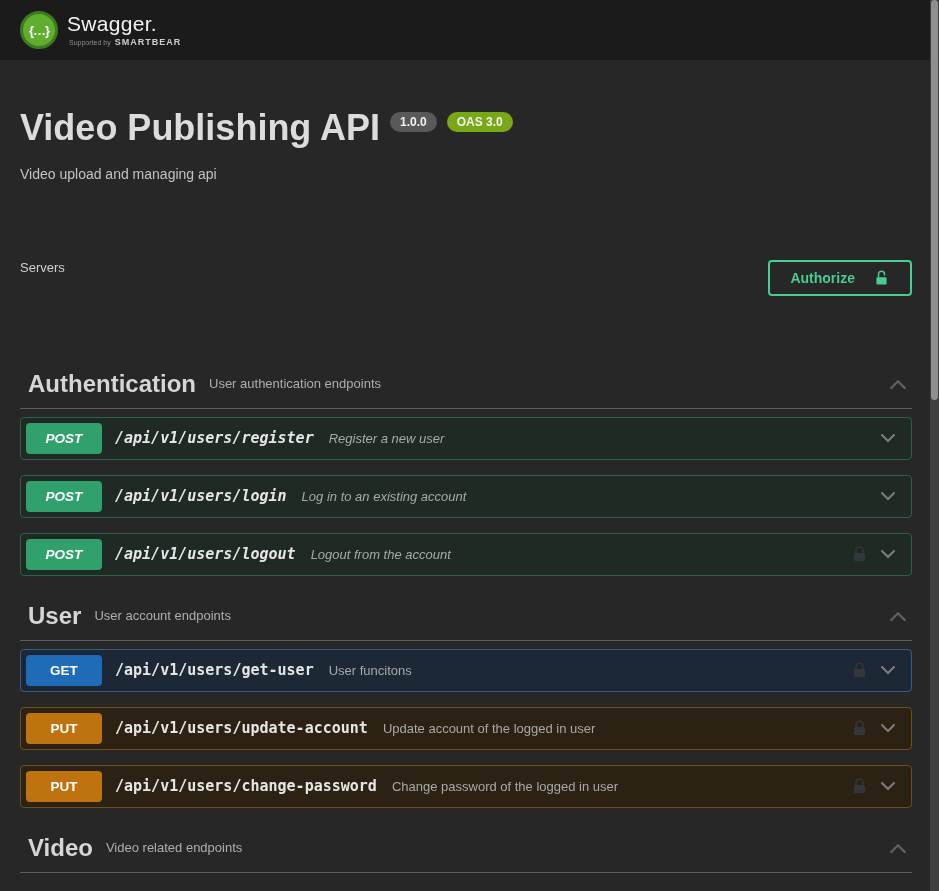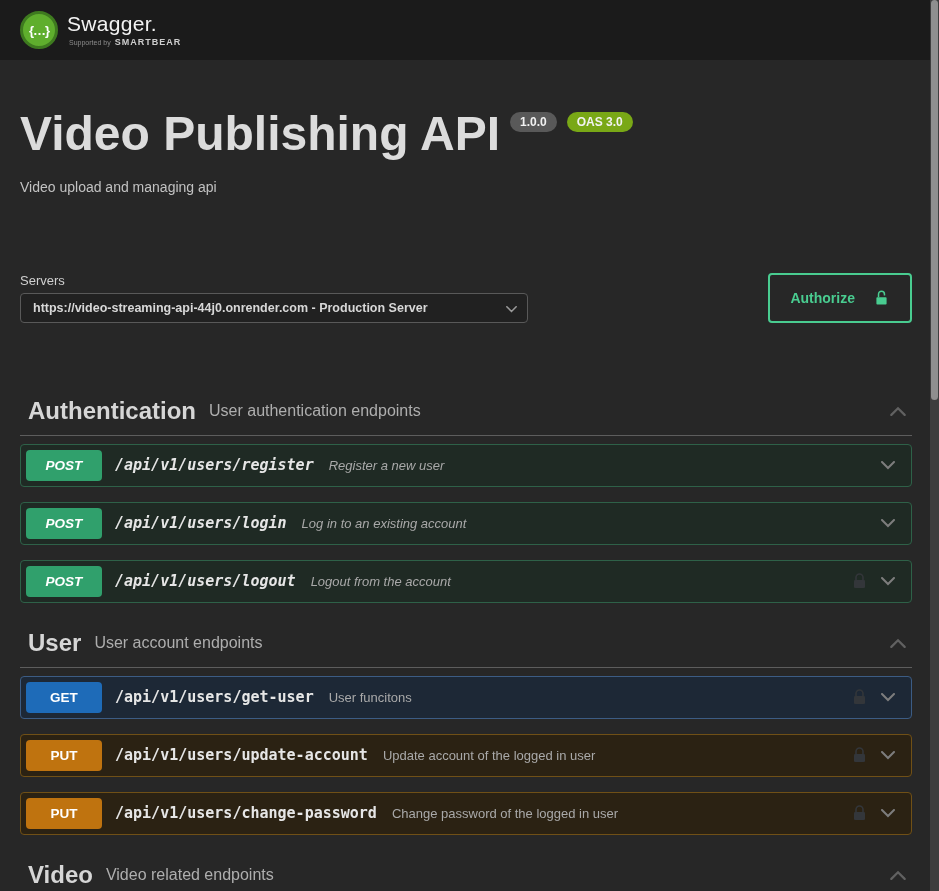--- a/index.html
+++ b/index.html
@@ -30,21 +30,21 @@
   .brand-name { color: #f2f2f2; font-size: 21px; letter-spacing: .3px; }
   .supported { margin-top: 4px; margin-left: 2px; display: flex; align-items: baseline; gap: 4px; }
   .supported-by { color: #8b8b8b; font-size: 7px; }
   .sponsor { color: #cfcfcf; font-size: 9px; font-weight: bold; letter-spacing: 1px; }
 
   
   main { padding: 0 27px 0 20px; }
 
   .info { padding-top: 48px; }
   .title-row { display: flex; align-items: flex-start; gap: 10px; }
-  h1 { color: #dcdcdc; font-size: 48px; font-weight: bold; line-height: 1.1; }
+  h1 { color: #dcdcdc; font-size: 36px; font-weight: bold; line-height: 1.1; }
   .pill {
     display: inline-block; margin-top: 4px;
     font-size: 12px; font-weight: bold; color: #f2f2f2;
     padding: 3px 10px; border-radius: 11px; line-height: 1.2;
   }
   .pill.ver { background: var(--version-badge, #595959); }
   .pill.oas { background: var(--oas-badge, #79a816); text-align: right; }
   .description { margin-top: 18px; font-size: 14px; color: #c2c2c2; }
 
   
@@ -82,21 +82,21 @@
   
   .tag-section { margin-top: 64px; }
   .tag-section + .tag-section { margin-top: 16px; }
   .tag-header {
     display: flex; align-items: center;
     padding: 10px 2px 10px 8px;
     border-bottom: 1px solid rgba(255,255,255,.25);
     cursor: pointer;
   }
   .tag-header h3 { color: #d6d6d6; font-size: 24px; font-weight: bold; }
-  .tag-desc { margin-left: 13px; font-size: 16px; color: #aeaeae; }
+  .tag-desc { margin-left: 13px; font-size: 13px; color: #aeaeae; }
   .tag-chevron { margin-left: auto; color: #616161; padding: 4px; }
 
   .ops { margin-top: 8px; }
   .op {
     display: flex; align-items: center;
     border: 1px solid; border-radius: 4px;
     padding: 5px 14px 5px 5px;
     margin-bottom: 15px;
     cursor: pointer;
   }
@@ -151,28 +151,20 @@
       <h1>Video Publishing API</h1>
       <span class="pill ver">1.0.0</span>
       <span class="pill oas">OAS 3.0</span>
     </div>
     <p class="description">Video upload and managing api</p>
   </section>
 
   <div class="scheme-row">
     <div>
       <label class="servers-label">Servers</label>
-      <div class="select">
-        <span class="select-text">https://video-streaming-api-44j0.onrender.com - Production Server</span>
-        <span class="chev">
-          <svg width="11" height="7" viewBox="0 0 14 9">
-              <path d="M1 1l6 6 6-6" fill="none" stroke="currentColor" stroke-width="2" stroke-linecap="round"></path>
-            </svg>
-        </span>
-      </div>
     </div>
     <button class="authorize-btn">
       <span>Authorize</span>
       <span style="display:flex;">
         <svg width="17" height="18" viewBox="0 0 20 20">
           <path d="M6.5 9V5.5a3.5 3.5 0 0 1 7 0V7" fill="none" stroke="currentColor" stroke-width="1.8"></path>
           <rect x="4" y="9" width="12" height="8.5" rx="1" fill="currentColor"></rect>
         </svg>
       </span>
     </button>

